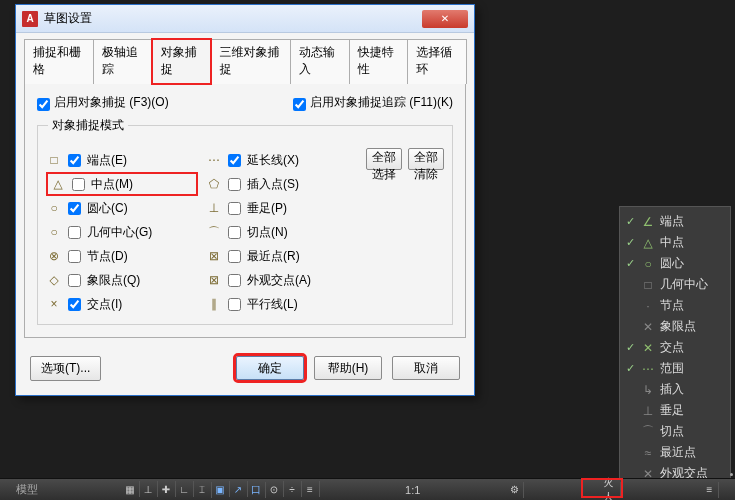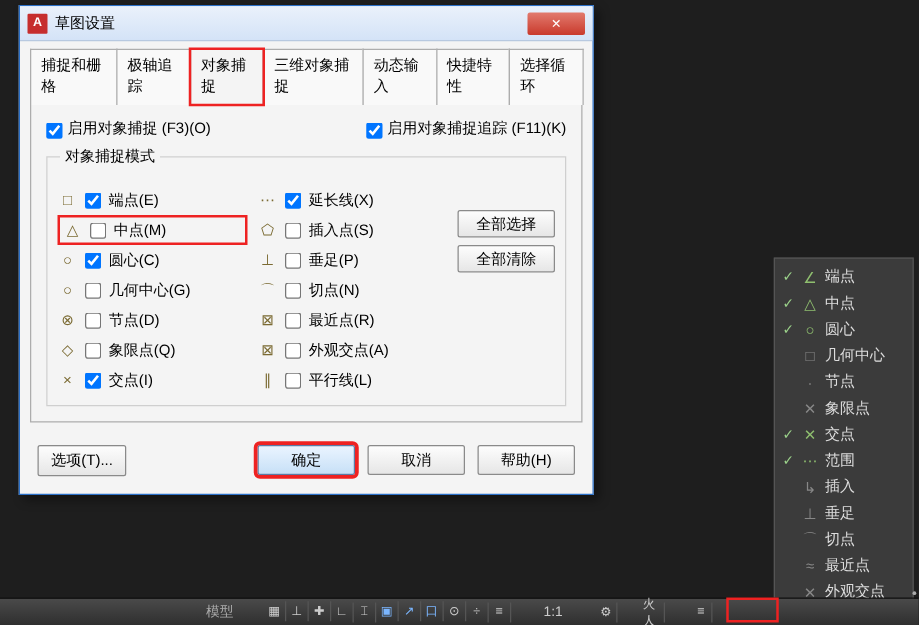--- a/index.html
+++ b/index.html
@@ -21,45 +21,45 @@
 
 .toprow { display: flex; justify-content: space-between; font-size: 12px; margin-bottom: 6px; }
 .chk { display: inline-flex; align-items: flex-end; gap: 4px; }
 .chk input { width: 13px; height: 13px; }
 
 .group { border: 1px solid #cfcfcf; padding: 8px; }
 .group-title { font-size: 12px; margin: -14px 0 6px 2px; background: #f4f4f4; display: inline-block; padding: 0 4px; }
 .cols { display: flex; gap: 8px; }
 .col { flex: 1; font-size: 12px; }
 .col.right { flex: 1; }
-.btncol { width: 78px; display: flex; flex-direction: column; gap: 6px; margin-top: 20px; }
+.btncol { width: 78px; display: flex; flex-direction: row; gap: 6px; }
 .snapline { display: flex; align-items: center; gap: 6px; height: 24px; }
 .snapline.hl { border: 2px solid #e22; padding-left: 2px; }
 .sym { width: 16px; height: 16px; display: inline-flex; align-items: center; justify-content: center; font-size: 12px; color: #7b6b33; }
 .sbtn { height: 22px; font-size: 12px; border: 1px solid #8a8a8a; background: linear-gradient(#fdfdfd,#e6e6e6); border-radius: 2px; cursor: pointer; }
 
 .tip { display: flex; gap: 10px; margin-top: 10px; border: 1px solid #dcdcdc; padding: 8px; font-size: 12px; }
 .bulb { width: 24px; height: 28px; }
 .tiptext { color: #808080; line-height: 1.35; }
 
 .footer { display: flex; justify-content: space-between; padding: 10px 14px 14px; }
 .opts { font-size: 12px; border: 1px solid #8a8a8a; background: linear-gradient(#fdfdfd,#e6e6e6); padding: 3px 10px; border-radius: 2px; cursor: pointer; }
 .fbtns { display: flex; gap: 10px; }
-.fbtn { width: 78px; height: 24px; font-size: 12px; border: 1px solid #5a7ca8; background: linear-gradient(#eaf4ff,#c7e0f7); border-radius: 2px; cursor: pointer; }
+.fbtn { width: 68px; height: 24px; font-size: 12px; border: 1px solid #5a7ca8; background: linear-gradient(#eaf4ff,#c7e0f7); border-radius: 2px; cursor: pointer; }
 .fbtn.sec { background: linear-gradient(#fdfdfd,#e6e6e6); border-color: #8a8a8a; }
 .fbtn.hl { outline: 3px solid #e22; outline-offset: 0; }
 
 
 .ctx { position: absolute; right: 4px; top: 206px; width: 112px; background: #3b3b3b; border: 1px solid #555; padding: 4px 0; font-size: 12px; }
 .ctx-item { display: flex; align-items: center; height: 21px; padding: 0 8px 0 6px; color: #ddd; gap: 6px; }
 .ctx-chk { width: 10px; color: #9bd28a; font-size: 11px; }
 .ctx-ico { width: 12px; display: inline-flex; justify-content: center; }
 
 
-.statusbar { position: absolute; left: 0; bottom: 0; right: 0; height: 22px; background: linear-gradient(#4a4a4a,#2f2f2f); border-top: 1px solid #111; display: flex; align-items: center; justify-content: center; padding: 0 16px; font-size: 11px; color: #ccc; gap: 20px; }
+.statusbar { position: absolute; left: 0; bottom: 0; right: 0; height: 22px; background: linear-gradient(#4a4a4a,#2f2f2f); border-top: 1px solid #111; display: flex; align-items: center; justify-content: space-between; padding: 0 16px; font-size: 11px; color: #ccc; gap: 20px; }
 .sb-label { color: #aaa; margin-right: 4px; }
 .sb-btn { width: 18px; height: 16px; display: inline-flex; align-items: center; justify-content: center; border-right: 1px solid #555; font-size: 10px; cursor: pointer; }
 .sb-btn.active { color: #7bb6ff; }
 .sb-hl { position: absolute; right: 112px; bottom: 2px; width: 42px; height: 20px; border: 2px solid #e22; pointer-events: none; }
 .sb-dot { width: 3px; height: 3px; background: #aaa; border-radius: 50%; position: absolute; right: 2px; bottom: 24px; }
 </style>
 </head>
 <body>
 
 <div class="drawing-area"></div>
@@ -175,22 +175,22 @@
           <button class="sbtn">全部清除</button>
         </div>
       </div>
     </fieldset>
   </div>
 
   <div class="footer">
     <button class="opts">选项(T)...</button>
     <div class="fbtns">
       <button class="fbtn hl">确定</button>
+      <button class="fbtn sec">帮助(H)</button>
       <button class="fbtn sec">取消</button>
-      <button class="fbtn sec">帮助(H)</button>
     </div>
   </div>
 </div>
 
 <div class="ctx" id="ctx">
     <div class="ctx-item">
       <span class="ctx-chk">✓</span>
       <span class="ctx-ico" style="color:#8fbf6f">∠</span>
       <span>端点</span>
     </div>

